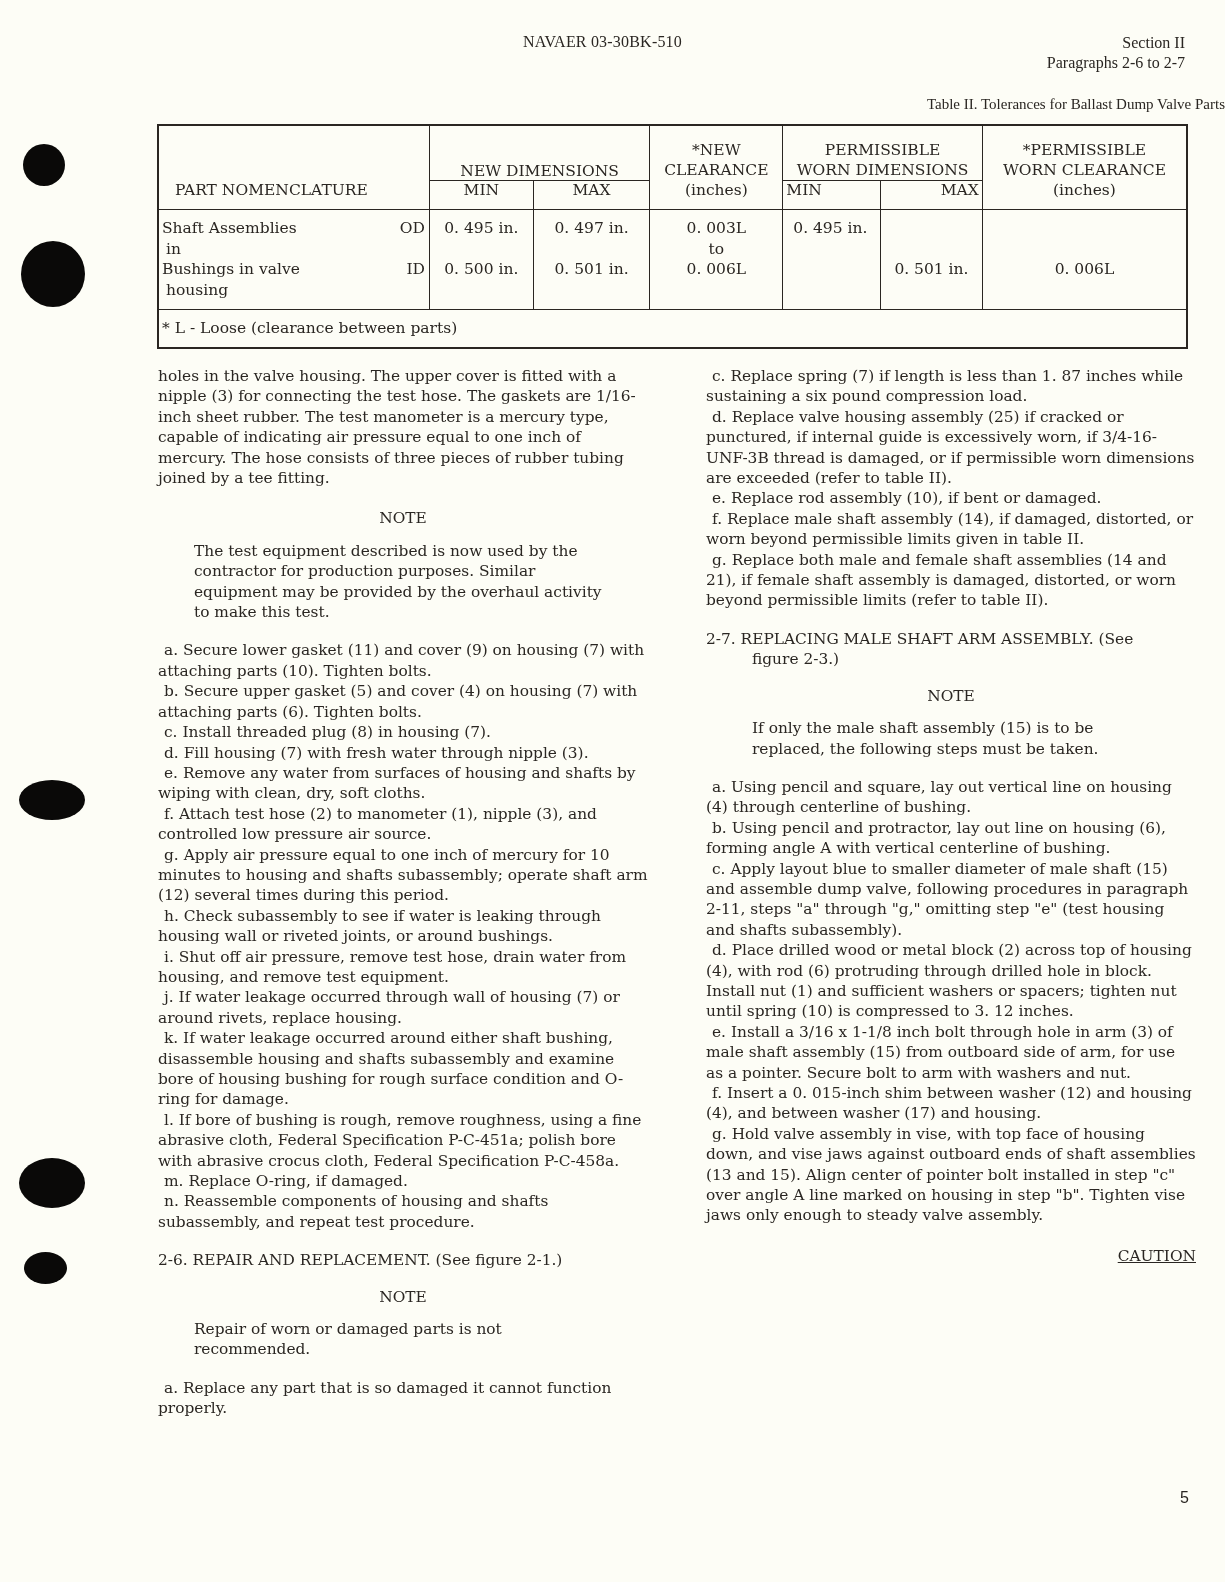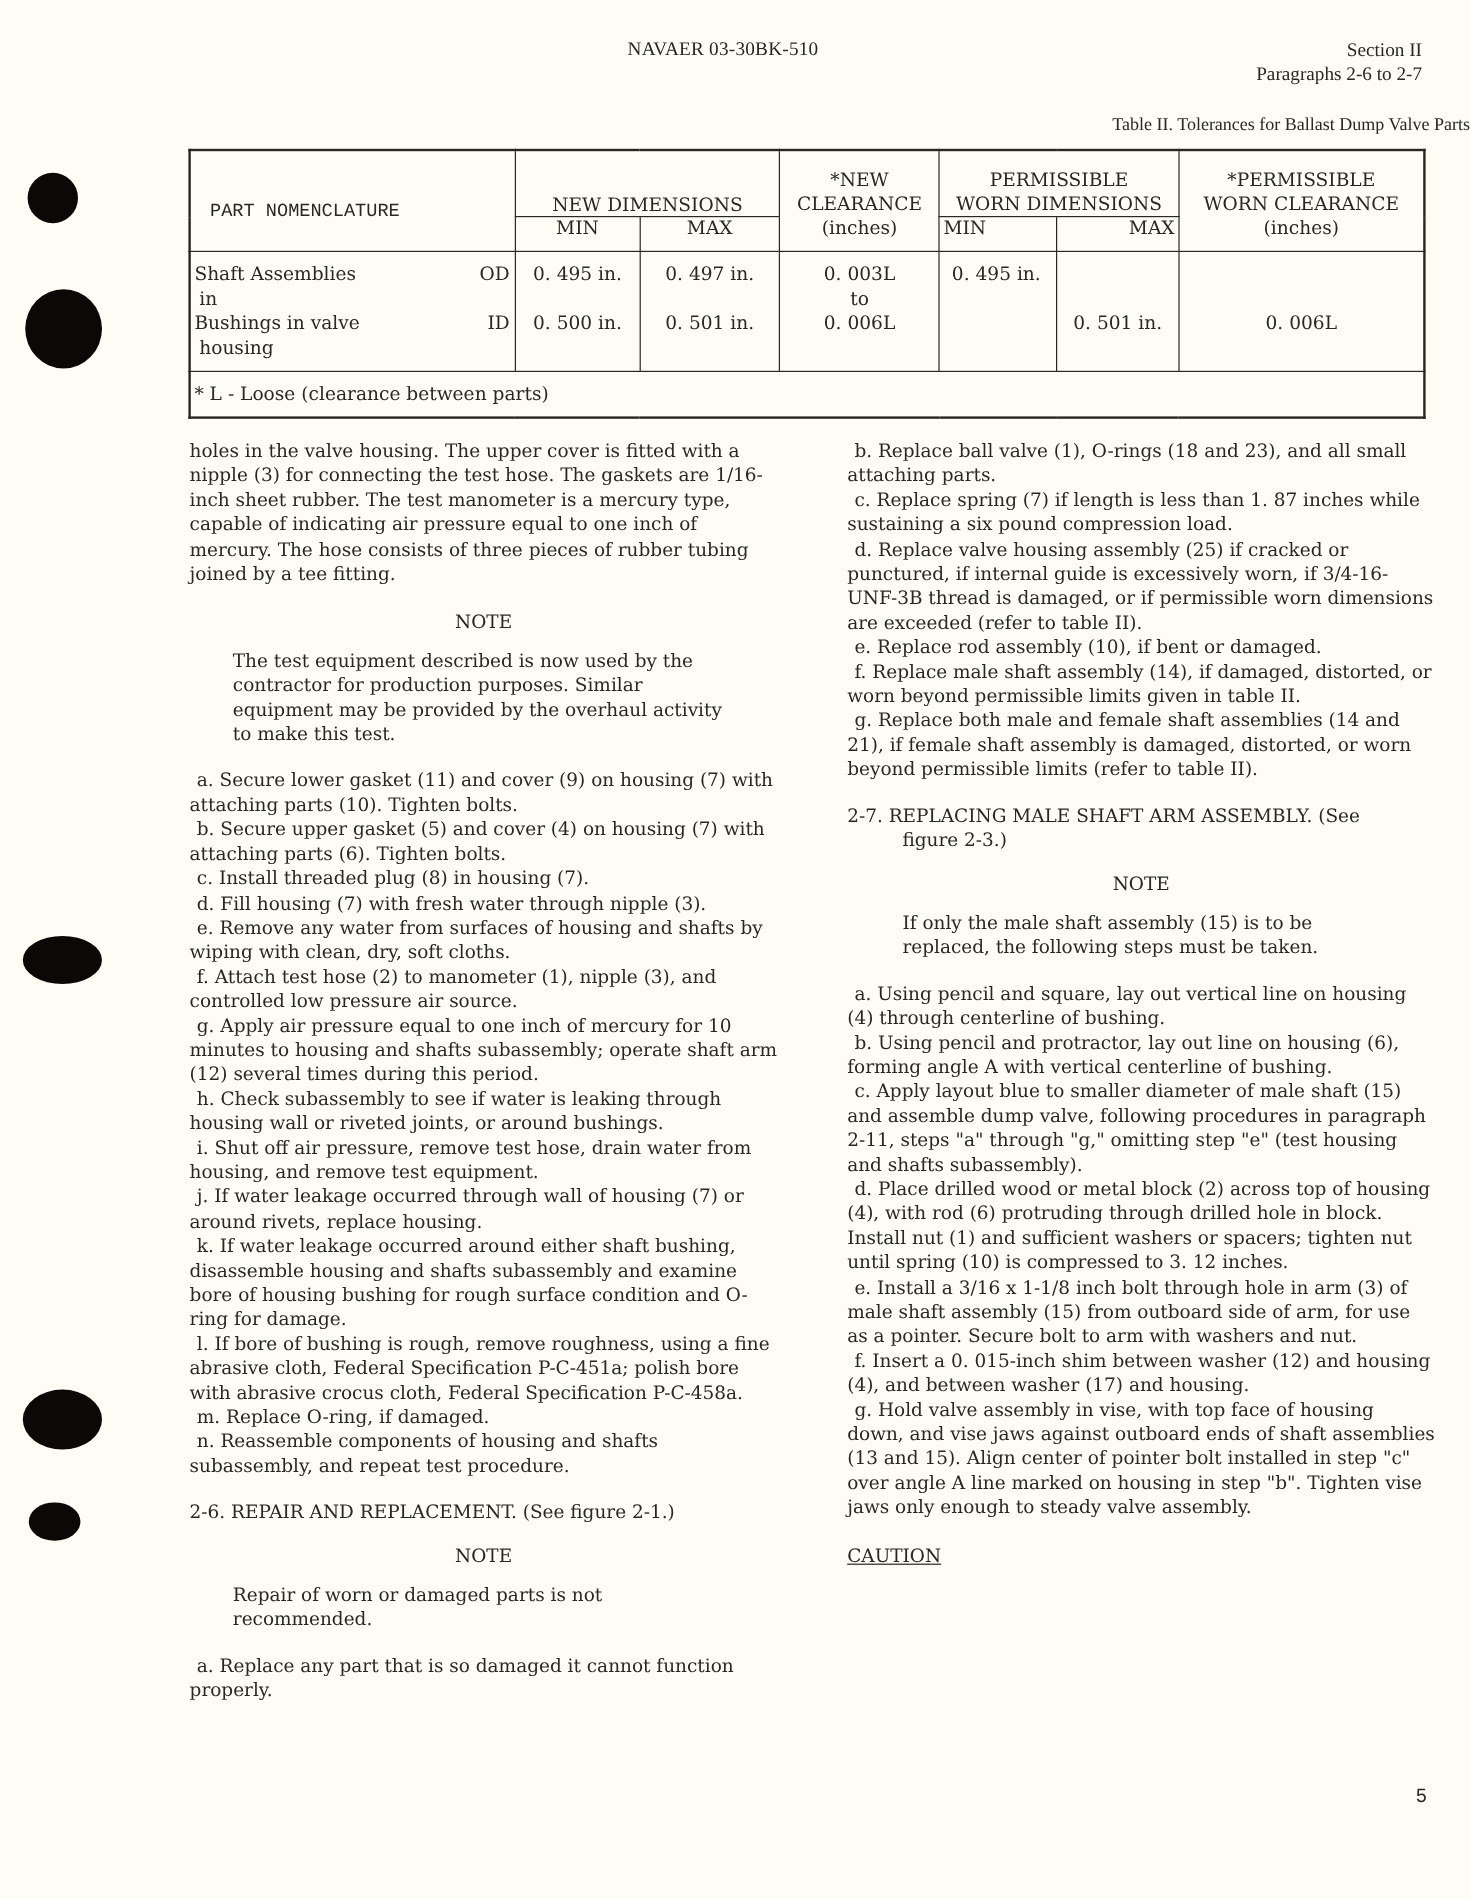--- a/index.html
+++ b/index.html
@@ -23,21 +23,21 @@
     .r { text-align: right; }
     .col { position: absolute; width: 490px; font-size: 15.4px; line-height: 20.4px; font-family: "DejaVu Serif", serif; }
     .left-col { left: 158px; top: 366px; }
     .right-col { left: 706px; top: 366px; }
     p { margin: 0; }
     .step { text-indent: 6px; }
     .note-h { text-align: center; margin: 12px 0 12px 0; }
     .note-body { margin: 0 36px 0 36px; }
     .heading { margin: 0; }
     .heading-cont { padding-left: 46px; }
-    .caution-h { text-align: left; text-decoration: underline; margin: 12px 0 14px 0; }
+    .caution-h { text-align: right; text-decoration: underline; margin: 12px 0 14px 0; }
     .pagenum { right: 36px; top: 1489px; font-family: "Liberation Sans", sans-serif; font-size: 16px; }
   </style>
 </head>
 <body>
 
 <div class="hole" style="left:23px;top:144px;width:42px;height:42px;"></div>
 <div class="hole" style="left:21px;top:241px;width:64px;height:66px;"></div>
 <div class="hole" style="left:19px;top:780px;width:66px;height:40px;"></div>
 <div class="hole" style="left:19px;top:1158px;width:66px;height:50px;"></div>
 <div class="hole" style="left:24px;top:1252px;width:43px;height:32px;"></div>
@@ -54,21 +54,21 @@
     <col style="width:272px">
       <col style="width:104px">
       <col style="width:117px">
     <col style="width:133px">
       <col style="width:98px">
       <col style="width:102px">
       <col style="width:205px">
   </colgroup>
   <tbody>
       <tr style="height:55px">
-    <td rowspan="2" style="vertical-align:bottom;padding-left:16px;padding-bottom:24px;font-family:Liberation Mono, monospace;">PART NOMENCLATURE</td>
+    <td rowspan="2" style="vertical-align:bottom;padding-left:16px;padding-bottom:10px;">PART NOMENCLATURE</td>
     <td colspan="2" class="c" style="vertical-align:bottom;">NEW DIMENSIONS</td>
     <td rowspan="2" class="c" style="vertical-align:top;padding-top:14px;line-height:20px;">
       <div>*NEW</div>
       <div>CLEARANCE</div>
       <div>(inches)</div>
     </td>
     <td colspan="2" class="c" style="vertical-align:top;padding-top:14px;line-height:20px;">
       <div>PERMISSIBLE</div>
       <div>WORN DIMENSIONS</div>
     </td>
@@ -139,21 +139,20 @@
     <p class="step">n. Reassemble components of housing and shafts subassembly, and repeat test procedure.</p>
   </div>
   <p class="heading" style="margin-top:18px">2-6. REPAIR AND REPLACEMENT. (See figure 2-1.)</p>
   <p class="note-h" style="margin-top:16px">NOTE</p>
   <p class="note-body">Repair of worn or damaged parts is not recommended.</p>
   <p class="step" style="margin-top:18px">a. Replace any part that is so damaged it cannot function properly.</p>
 </div>
 
 <div class="col right-col">
   <div>
-    <p class="step">b. Replace ball valve (1), O-rings (18 and 23), and all small attaching parts.</p>
     <p class="step">c. Replace spring (7) if length is less than 1. 87 inches while sustaining a six pound compression load.</p>
     <p class="step">d. Replace valve housing assembly (25) if cracked or punctured, if internal guide is excessively worn, if 3/4-16-UNF-3B thread is damaged, or if permissible worn dimensions are exceeded (refer to table II).</p>
     <p class="step">e. Replace rod assembly (10), if bent or damaged.</p>
     <p class="step">f. Replace male shaft assembly (14), if damaged, distorted, or worn beyond permissible limits given in table II.</p>
     <p class="step">g. Replace both male and female shaft assemblies (14 and 21), if female shaft assembly is damaged, distorted, or worn beyond permissible limits (refer to table II).</p>
   </div>
   <div style="margin-top:18px">
     <p class="heading">2-7. REPLACING MALE SHAFT ARM ASSEMBLY. (See</p>
     <p class="heading heading-cont">figure 2-3.)</p>
   </div>

